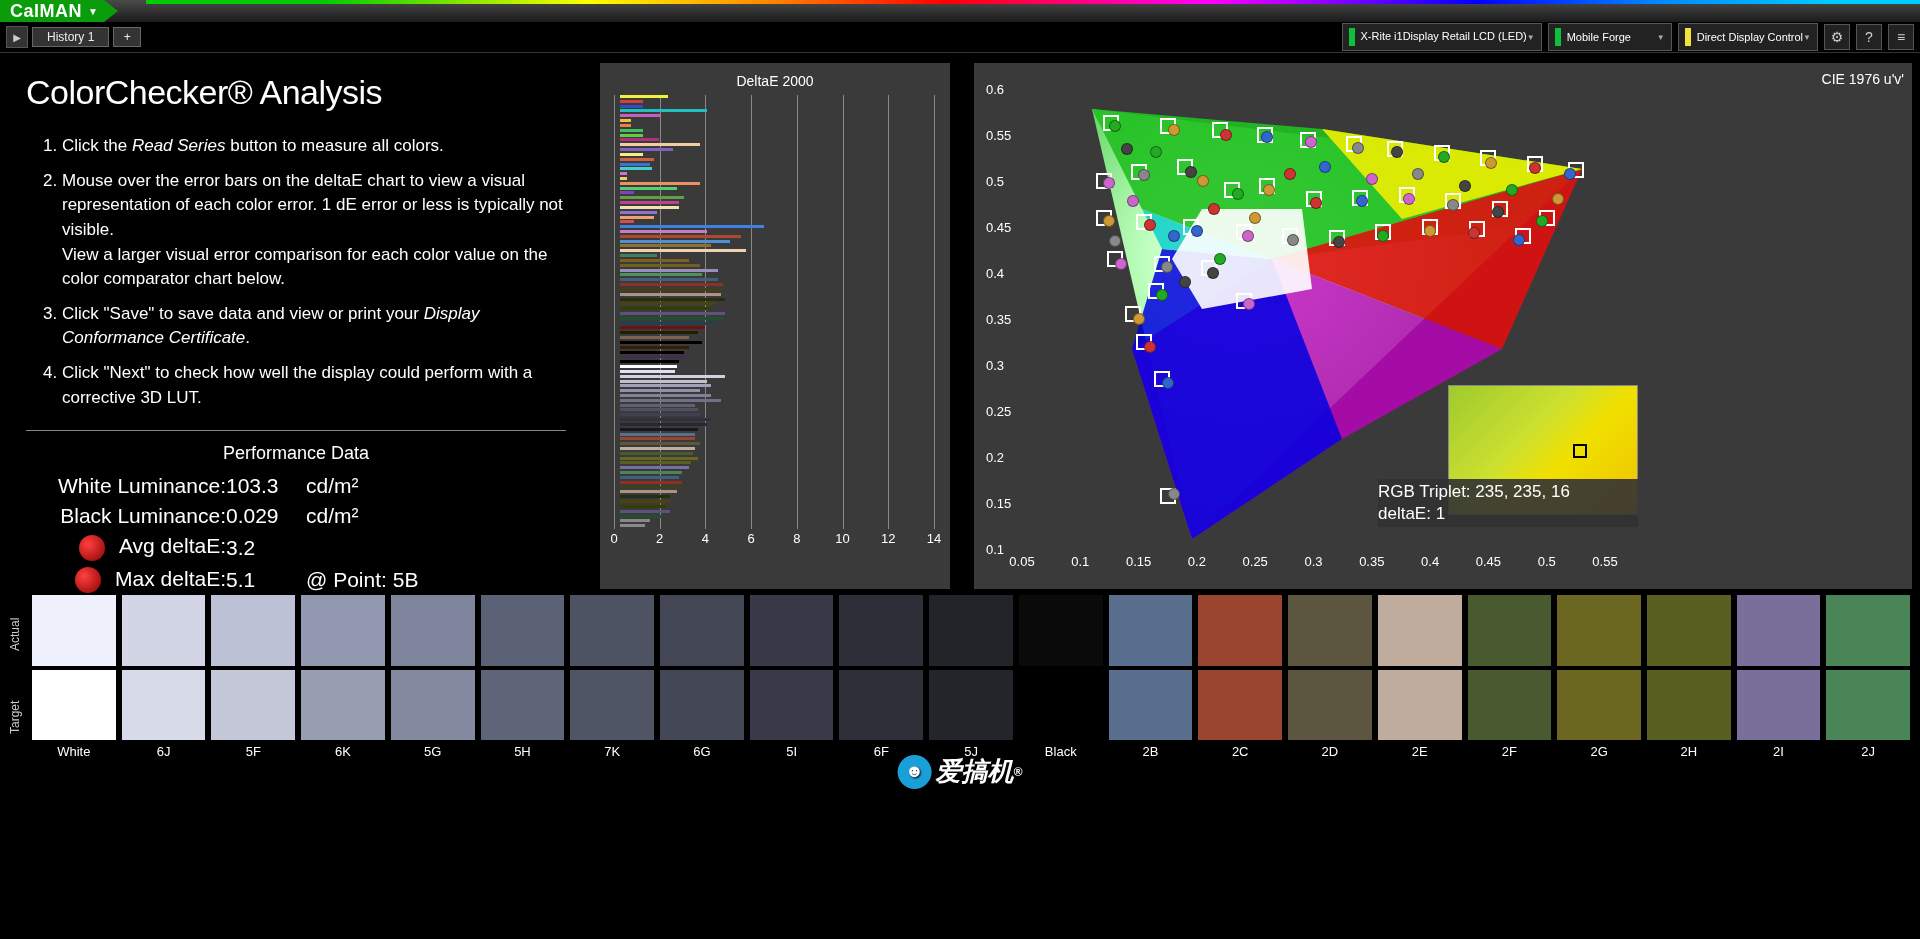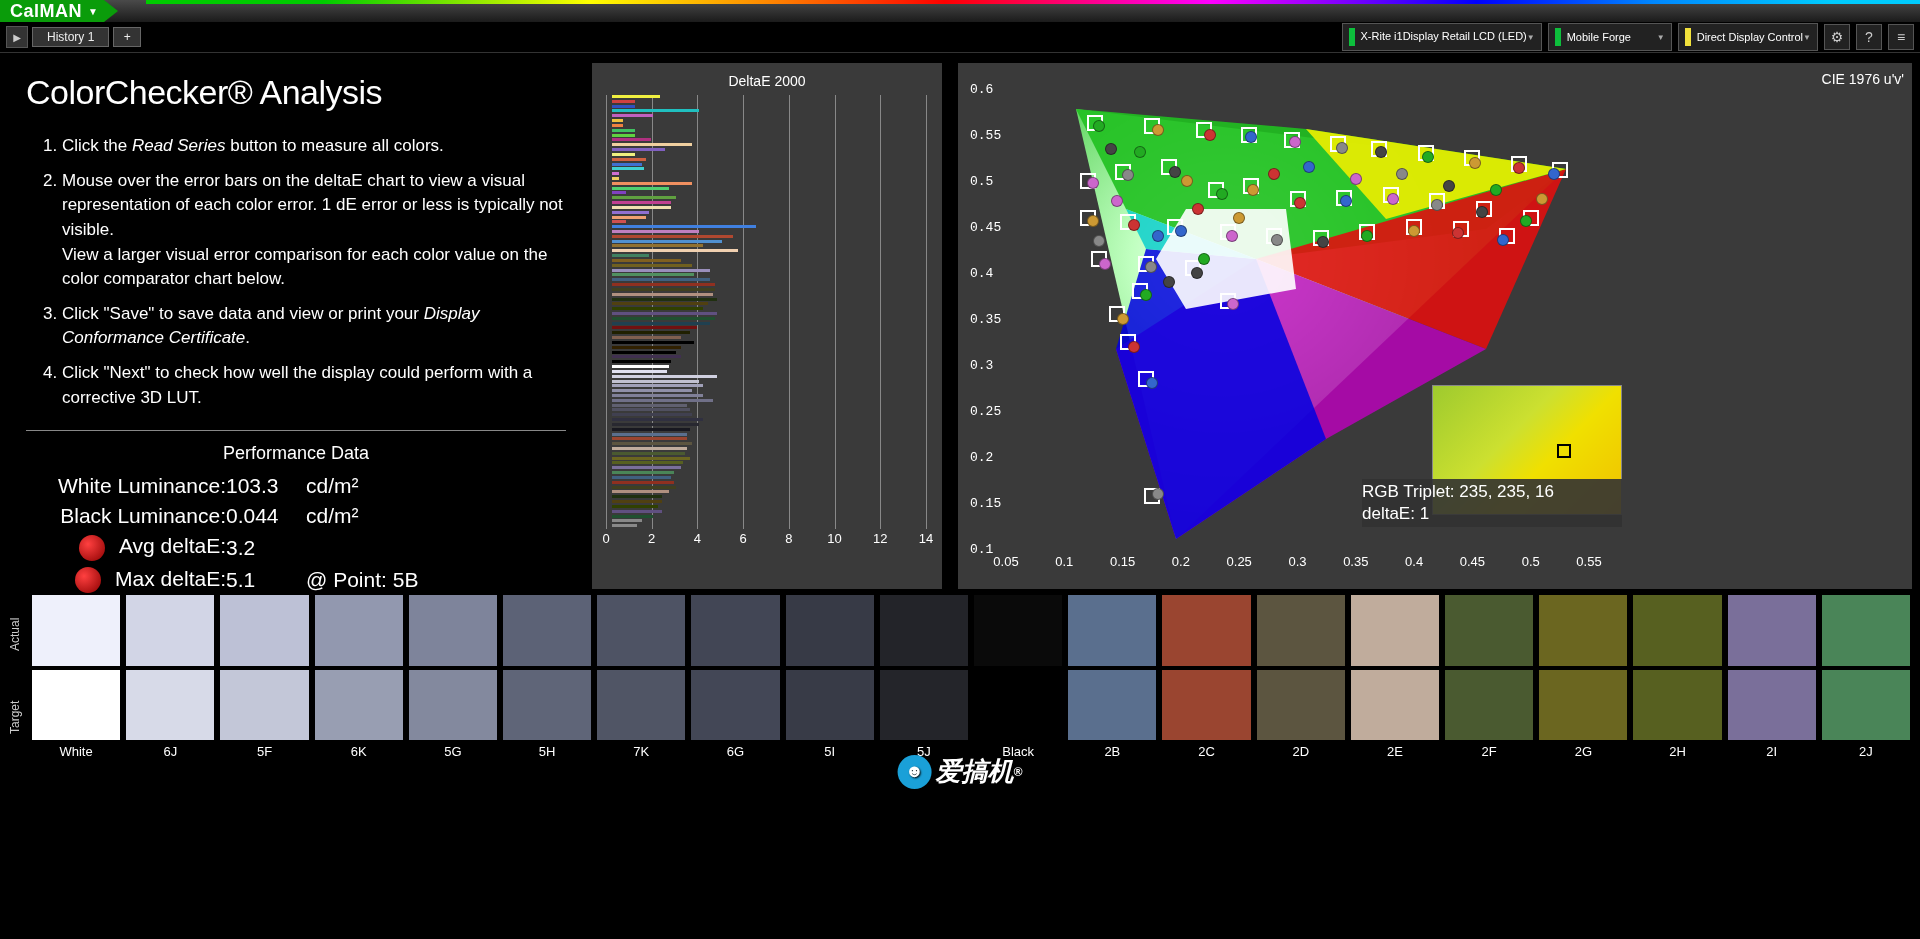--- a/index.html
+++ b/index.html
@@ -10,42 +10,42 @@
   .spectrum{flex:1;height:4px;margin-top:0;background:linear-gradient(to right,#0c0,#0c0 10%,#ff0 25%,#f80 35%,#f00 45%,#f0f 60%,#00f 75%,#08f 85%,#0cf 95%);align-self:flex-start;margin-left:18px;}
   .tabrow{height:30px;background:#000;display:flex;align-items:center;padding:0 6px;border-bottom:1px solid #333;}
   .nav-btn{width:20px;height:20px;background:#333;border:1px solid #555;color:#ccc;display:flex;align-items:center;justify-content:center;font-size:10px;margin-right:4px;}
   .tab{background:#333;border:1px solid #666;padding:2px 14px;color:#eee;font-size:12px;margin-right:4px;}
   .tab.add{width:14px;padding:2px 6px;text-align:center;}
   .spacer{flex:1;}
   .status-block{display:flex;align-items:center;background:#222;border:1px solid #555;padding:2px 6px;margin-left:6px;font-size:11px;min-width:110px;height:22px;}
   .status-block .bar{width:6px;height:18px;margin-right:6px;}
   .status-block .tri{margin-left:auto;font-size:8px;color:#aaa;}
   .icon-btn{width:24px;height:24px;background:#222;border:1px solid #555;color:#ccc;display:flex;align-items:center;justify-content:center;margin-left:6px;font-size:14px;}
-  .main{display:flex;height:540px;padding:10px 8px 4px 8px;box-sizing:border-box;gap:16px;}
+  .main{display:flex;height:540px;padding:10px 8px 4px 8px;box-sizing:border-box;gap:24px;}
   .left{width:540px;padding:10px 10px 0 18px;}
   h1{font-size:34px;font-weight:normal;margin:0 0 22px 0;letter-spacing:-0.5px;}
   ol{margin:0 0 20px 36px;padding:0;font-size:17px;line-height:1.45;}
   ol li{margin-bottom:10px;}
   em{font-style:italic;}
   hr{border:none;border-top:1px solid #888;margin:14px 0 12px;}
   .perf-title{text-align:center;font-size:18px;margin-bottom:10px;}
   .perf{font-size:21px;display:grid;grid-template-columns:200px 80px 120px;row-gap:6px;align-items:center;}
   .perf .dot{width:26px;height:26px;border-radius:50%;background:radial-gradient(circle at 35% 35%,#ff4040,#8b0000);display:inline-block;margin-right:14px;vertical-align:middle;}
   .mid{width:350px;background:#3a3a3a;position:relative;padding:10px 8px 6px;box-sizing:border-box;}
   .mid-title{text-align:center;font-size:14px;margin-bottom:6px;color:#fff;}
   .barchart{position:relative;height:456px;width:100%;}
   .barchart .grid{position:absolute;top:0;bottom:22px;left:6px;right:6px;}
   .barchart .vline{position:absolute;top:0;bottom:0;width:1px;background:#888;}
   .barchart .bar{position:absolute;left:6px;height:3px;}
   .barchart .xaxis{position:absolute;bottom:0;left:6px;right:6px;height:20px;}
   .barchart .xt{position:absolute;font-size:13px;color:#fff;transform:translateX(-50%);}
   .right{flex:1;background:#3a3a3a;position:relative;padding:8px 8px 4px;box-sizing:border-box;}
   .cie-title{text-align:right;font-size:14px;margin-bottom:2px;}
   .cie{position:relative;width:618px;height:460px;margin-left:40px;}
-  .cie .yt{position:absolute;left:-36px;font-size:13px;transform:translateY(-50%);font-family:Liberation Mono, monospace;}
+  .cie .yt{position:absolute;left:-36px;font-size:13px;transform:translateY(-50%);}
   .cie .xt{position:absolute;bottom:-20px;font-size:13px;transform:translateX(-50%);}
   .cie .mark{position:absolute;width:12px;height:12px;border:2px solid #fff;transform:translate(-50%,-50%);}
   .cie .pt{position:absolute;width:10px;height:10px;border-radius:50%;transform:translate(-50%,-50%);border:1px solid rgba(0,0,0,0.4);}
   .zoombox{position:absolute;right:2px;bottom:34px;width:188px;height:128px;border:1px solid #888;}
   .infobar{position:absolute;right:2px;bottom:34px;width:260px;background:rgba(50,50,50,0.9);color:#fff;font-size:17px;text-align:left;padding:2px 0;line-height:1.3;}
   .swatch-strip{height:170px;display:flex;padding:0 8px 4px;box-sizing:border-box;}
   .row-labels{width:22px;display:flex;flex-direction:column;font-size:12px;color:#ccc;}
   .row-labels div{flex:1;writing-mode:vertical-rl;transform:rotate(180deg);text-align:center;}
   .swatches{flex:1;display:flex;gap:2px;}
   .swcol{flex:1;display:flex;flex-direction:column;}
@@ -105,21 +105,21 @@
         <li>Click "Save" to save data and view or print your <em>Display Conformance Certificate</em>.</li>
         <li>Click "Next" to check how well the display could perform with a corrective 3D LUT.</li>
       </ol>
     <hr>
     <div class="perf-title">Performance Data</div>
     <div class="perf">
       <span style="text-align:right">White Luminance:</span>
         <span>103.3</span>
         <span>cd/m²</span>
       <span style="text-align:right">Black Luminance:</span>
-        <span>0.044</span>
+        <span>0.029</span>
         <span>cd/m²</span>
       <span style="text-align:right"><span class="dot"></span><span>Avg deltaE:</span></span>
         <span>3.2</span>
         <span></span>
       <span style="text-align:right"><span class="dot"></span><span>Max deltaE:</span></span>
         <span>5.1</span>
         <span><span>@ Point:</span> <span>5B</span></span>
     </div>
   </div>
 
@@ -436,20 +436,25 @@
         <div class="sw" style="background: rgb(66, 70, 85);"></div>
         <div class="sw" style="background: rgb(67, 71, 86);"></div>
         <div class="swlabel">6G</div>
       </div>
       <div class="swcol">
         <div class="sw" style="background: rgb(55, 58, 70);"></div>
         <div class="sw" style="background: rgb(56, 59, 71);"></div>
         <div class="swlabel">5I</div>
       </div>
       <div class="swcol">
+        <div class="sw" style="background: rgb(45, 47, 56);"></div>
+        <div class="sw" style="background: rgb(46, 48, 57);"></div>
+        <div class="swlabel">6F</div>
+      </div>
+      <div class="swcol">
         <div class="sw" style="background: rgb(35, 36, 41);"></div>
         <div class="sw" style="background: rgb(36, 37, 42);"></div>
         <div class="swlabel">5J</div>
       </div>
       <div class="swcol">
         <div class="sw" style="background: rgb(10, 10, 10);"></div>
         <div class="sw" style="background: rgb(0, 0, 0);"></div>
         <div class="swlabel">Black</div>
       </div>
       <div class="swcol">

